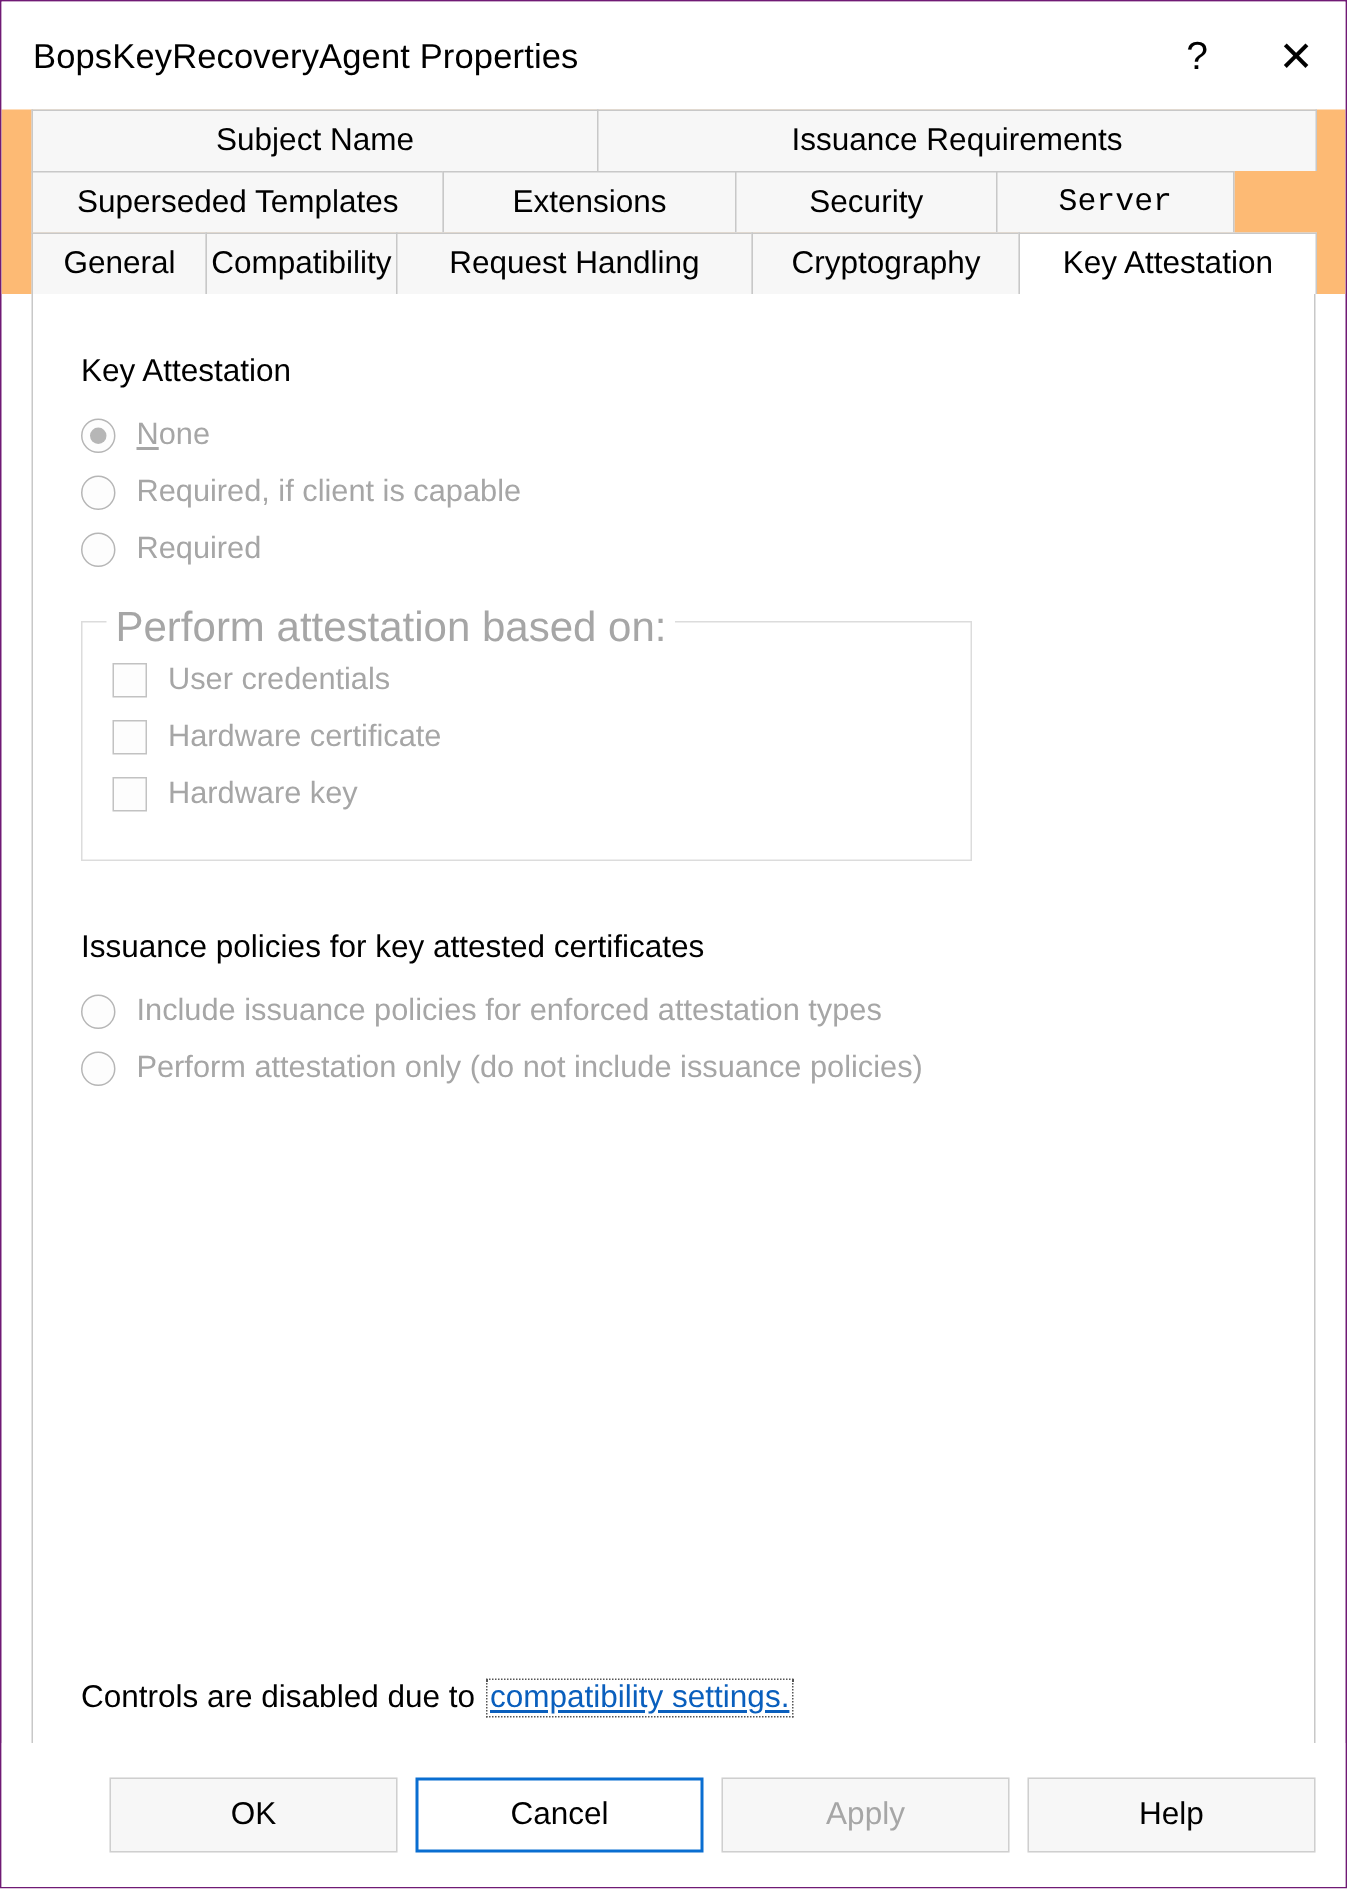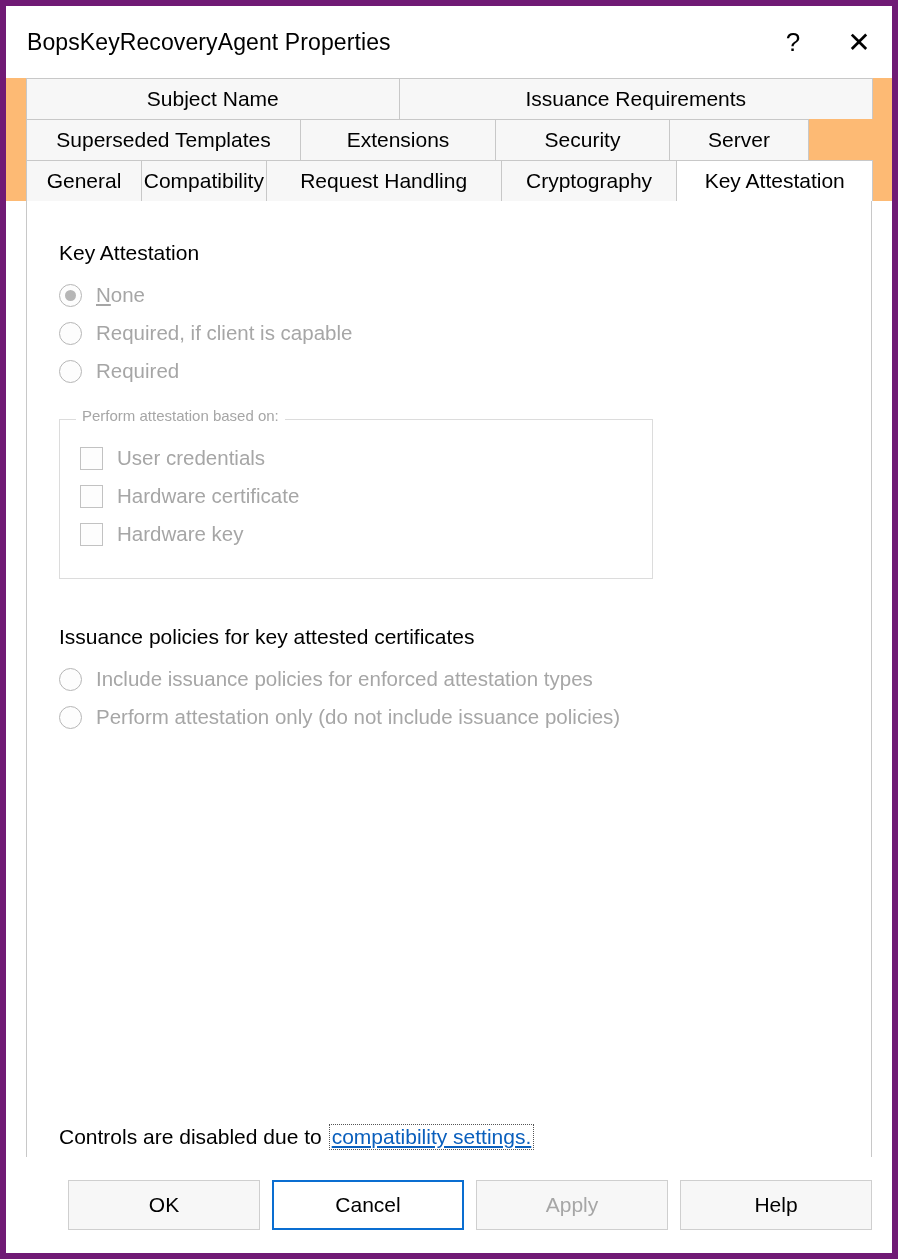--- a/index.html
+++ b/index.html
@@ -9,21 +9,21 @@
   }
   body {
     font-family: "Liberation Sans", sans-serif;
     -webkit-font-smoothing: antialiased;
   }
   .window {
     position: relative;
     width: 898px;
     height: 1259px;
     box-sizing: border-box;
-    border: 6px solid #701a75;
+    border: 1px solid #701a75;
     background: #ffffff;
     overflow: hidden;
   }
   
   .titlebar {
     position: relative;
     height: 72px;
     background: #ffffff;
     display: flex;
     align-items: center;
@@ -87,21 +87,21 @@
     background: #ffffff;
     border-color: #c8c8c8;
     position: relative;
     z-index: 5;
   }
   .tab-row.row1 .tab:nth-child(1) { width: 378px; }
   .tab-row.row1 .tab:nth-child(2) { width: 480px; }
   .tab-row.row2 .tab:nth-child(1) { width: 275px; }
   .tab-row.row2 .tab:nth-child(2) { width: 196px; }
   .tab-row.row2 .tab:nth-child(3) { width: 175px; }
-  .tab-row.row2 .tab:nth-child(4) { width: 140px; }
+  .tab-row.row2 .tab:nth-child(4) { width: 159px; font-family: Liberation Mono, monospace; }
   .tab-row.row3 .tab:nth-child(1) { width: 118px; }
   .tab-row.row3 .tab:nth-child(2) { width: 128px; }
   .tab-row.row3 .tab:nth-child(3) { width: 240px; }
   .tab-row.row3 .tab:nth-child(4) { width: 180px; }
   .tab-row.row3 .tab:nth-child(5) { width: 200px; }
 
   
   .page {
     position: relative;
     margin: 0 20px;
@@ -171,21 +171,21 @@
     box-sizing: border-box;
     padding: 26px 20px 18px 20px;
     position: relative;
   }
   .group-legend {
     position: absolute;
     top: -13px;
     left: 16px;
     background: #ffffff;
     padding: 0 6px;
-    font-size: 15px;
+    font-size: 28px;
     color: #a6a6a6;
   }
   .issuance-title {
     margin-top: 46px;
     font-size: 21px;
     color: #000000;
     margin-bottom: 18px;
   }
   .footer-note {
     position: absolute;

